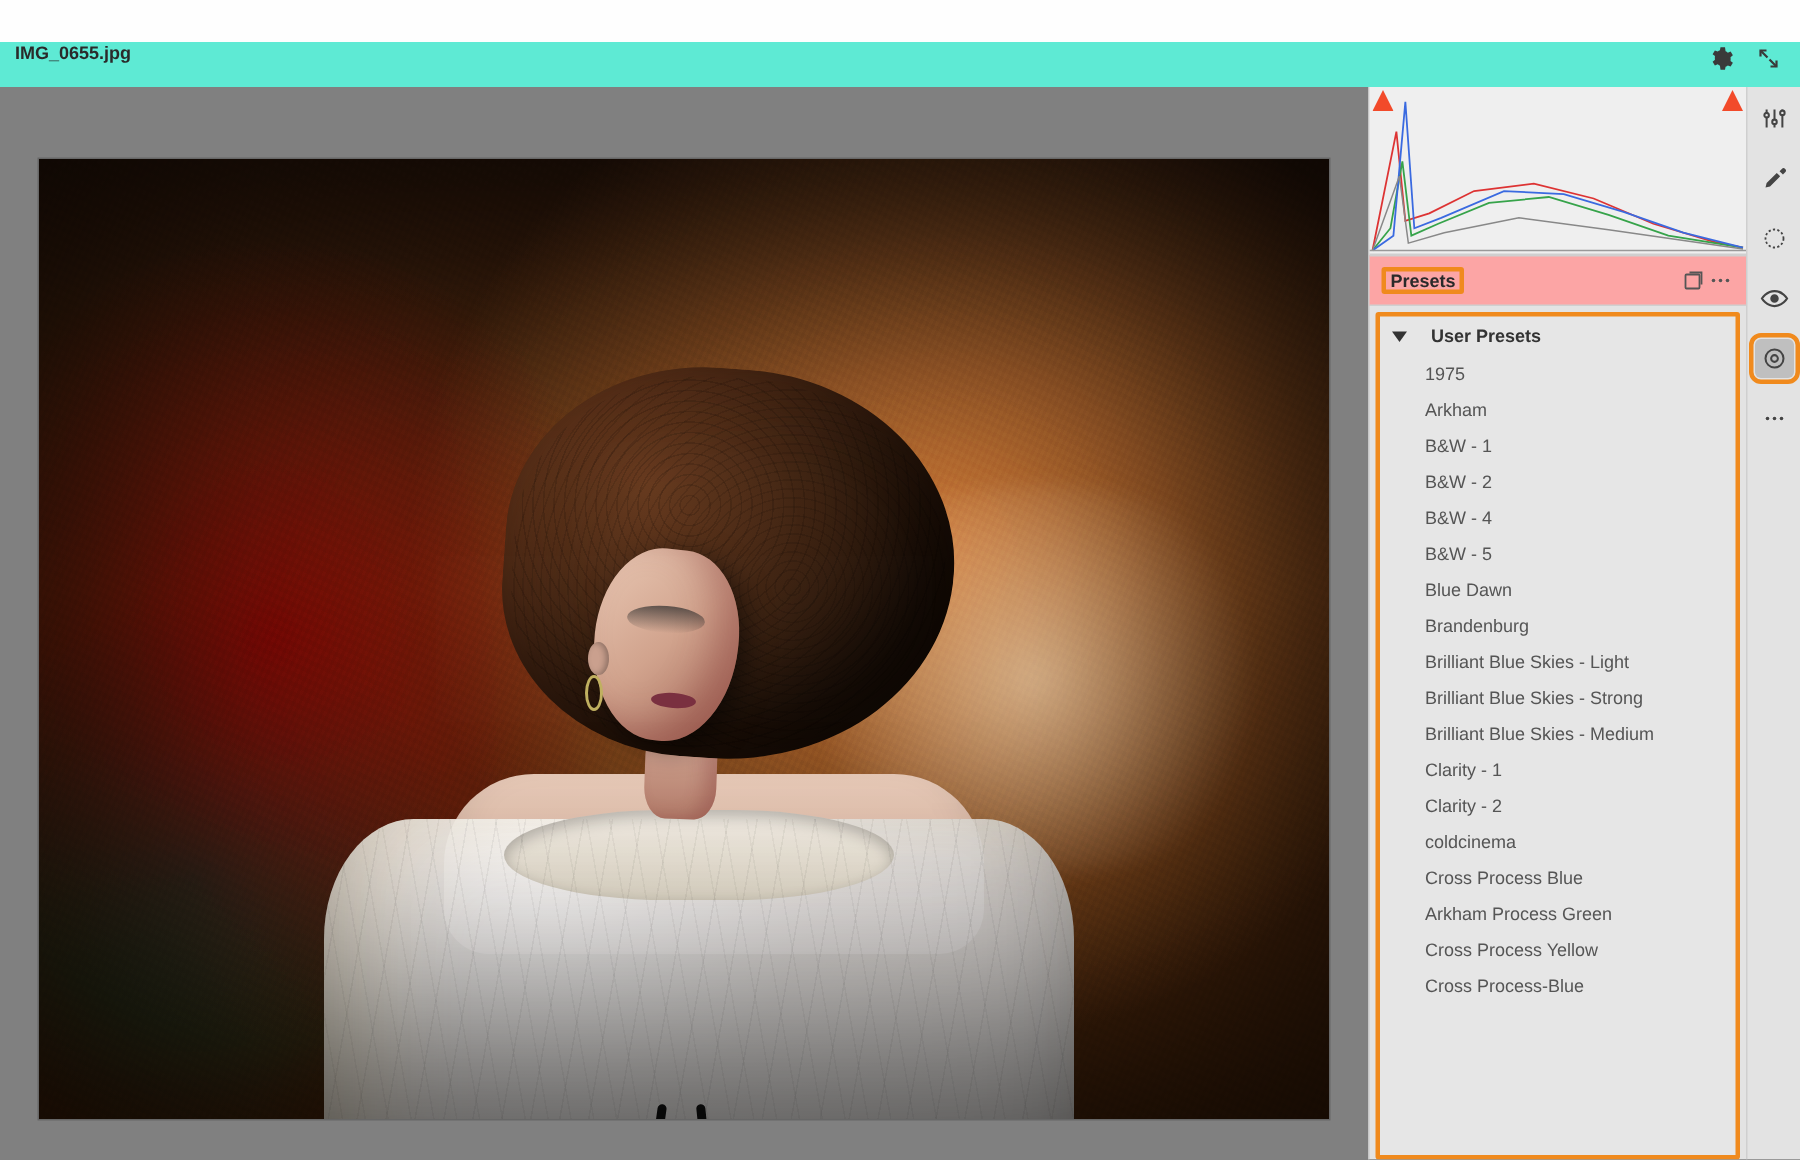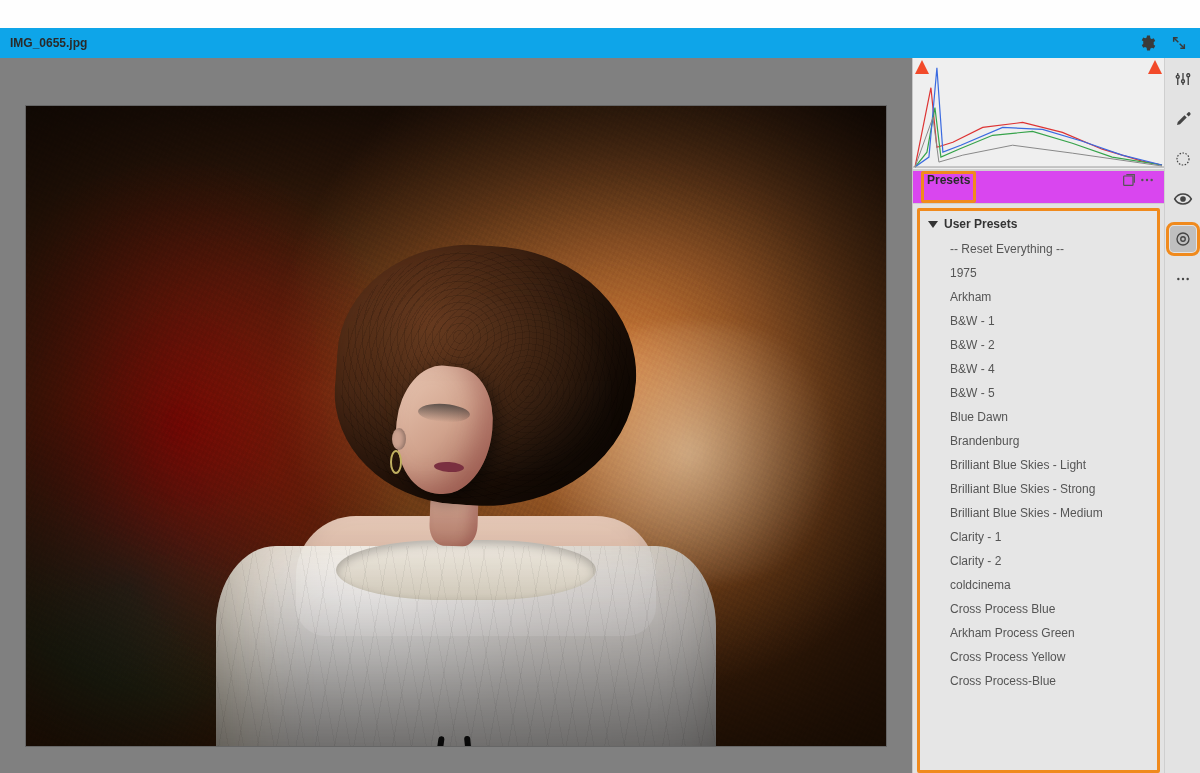--- a/index.html
+++ b/index.html
@@ -1,21 +1,21 @@
 <!DOCTYPE html>
 <html><head>
 <meta charset="utf-8">
 <style>
   html,body{margin:0;padding:0;width:1200px;height:773px;background:#808080;font-family:-apple-system,BlinkMacSystemFont,"Segoe UI",Arial,sans-serif;font-size:12px;color:#3a3a3a;overflow:hidden}
   *{box-sizing:border-box}
   .app{display:flex;flex-direction:column;width:100%;height:100%}
 
   
   .topbar{height:28px;background:#fefefe;width:100%}
-  .toolbar{height:30px;background:#0ea5e9;display:flex;align-items:center;padding:0 10px;gap:10px}
+  .toolbar{height:30px;background:#5eead4;display:flex;padding:0 10px;gap:10px}
   .toolbar .filename{font-weight:600;color:#2a2a2a}
   .toolbar .spacer{flex:1}
   .tool-btn{width:22px;height:22px;display:flex;align-items:center;justify-content:center;color:#3a3a3a;cursor:pointer}
 
   
   .body{flex:1;display:flex;min-height:0}
   .canvas{flex:1;background:#808080;position:relative;display:flex;align-items:center;justify-content:center;padding:20px 0 0 0}
   .art{width:860px;height:640px;position:relative;overflow:hidden;background:#000;box-shadow:0 0 0 1px rgba(0,0,0,.2)}
   
   .art .bg{
@@ -85,34 +85,34 @@
 
   
   .panel{width:252px;background:#e3e3e3;display:flex;flex-direction:column;border-left:1px solid #c7c7c7}
   .hist{height:112px;background:#efefef;margin:0;position:relative;border-bottom:1px solid #cfcfcf}
   .clip{position:absolute;top:2px;width:14px;height:14px}
   .clip.left{left:2px}
   .clip.right{right:2px}
   .clip svg{width:14px;height:14px}
   .hist svg.graph{position:absolute;inset:0;width:100%;height:100%}
 
-  .section-head{display:flex;height:34px;padding:0 8px;border-top:1px solid #cfcfcf;border-bottom:1px solid #cfcfcf;background:#d946ef;gap:0}
+  .section-head{display:flex;align-items:center;height:34px;padding:0 8px;border-top:1px solid #cfcfcf;border-bottom:1px solid #cfcfcf;background:#fca5a5;gap:0}
   .section-head .title{font-weight:700;color:#2a2a2a}
   .section-head .sp{flex:1}
   .ico{width:18px;height:18px;display:flex;align-items:center;justify-content:center;color:#555;cursor:pointer}
   .hl-orange{outline:3px solid #f08a1d;outline-offset:-3px;border-radius:2px;padding:2px 6px}
 
   .none-row{display:flex;align-items:center;padding:6px 10px;gap:8px;border-bottom:1px solid #d7d7d7;color:#777}
   .none-box{width:30px;height:16px;background:#fff;border:1px solid #bbb;margin-left:auto}
 
   .beta-row{display:flex;align-items:center;gap:8px;padding:6px 10px;color:#555;font-style:italic;border-bottom:1px solid #d7d7d7}
 
   .list-wrap{flex:1;overflow:hidden;position:relative;border:3px solid #f08a1d;border-radius:2px;margin:4px 4px 0 4px;background:#e6e6e6}
   .list-inner{position:absolute;inset:0;overflow-y:auto}
-  .group-head{display:flex;align-items:center;gap:6px;padding:6px 8px;font-weight:600;color:#333;cursor:pointer}
+  .group-head{display:flex;align-items:center;gap:16px;padding:6px 8px;font-weight:600;color:#333;cursor:pointer}
   .preset{padding:5px 8px 5px 30px;color:#555;cursor:pointer}
   
   .list-inner::-webkit-scrollbar{width:10px}
   .list-inner::-webkit-scrollbar-track{background:#dcdcdc}
   .list-inner::-webkit-scrollbar-thumb{background:#ababab;border-radius:2px}
 
   
   .rail{width:36px;background:#e3e3e3;display:flex;flex-direction:column;align-items:center;padding-top:8px;gap:14px;border-left:1px solid #cfcfcf}
   .rail .rbtn{width:26px;height:26px;display:flex;align-items:center;justify-content:center;color:#444;cursor:pointer;border-radius:3px}
   .rail .rbtn.active{background:#bfbfbf}
@@ -205,21 +205,20 @@
 
 
 
       <div class="list-wrap">
         <div class="list-inner">
           <div class="group-head">
             <span class="tri"></span>
             <span>User Presets</span>
           </div>
           <div id="preset-items">
-              <div class="preset">-- Reset Everything --</div>
               <div class="preset">1975</div>
               <div class="preset">Arkham</div>
               <div class="preset">B&amp;W - 1</div>
               <div class="preset">B&amp;W - 2</div>
               <div class="preset">B&amp;W - 4</div>
               <div class="preset">B&amp;W - 5</div>
               <div class="preset">Blue Dawn</div>
               <div class="preset">Brandenburg</div>
               <div class="preset">Brilliant Blue Skies - Light</div>
               <div class="preset">Brilliant Blue Skies - Strong</div>

